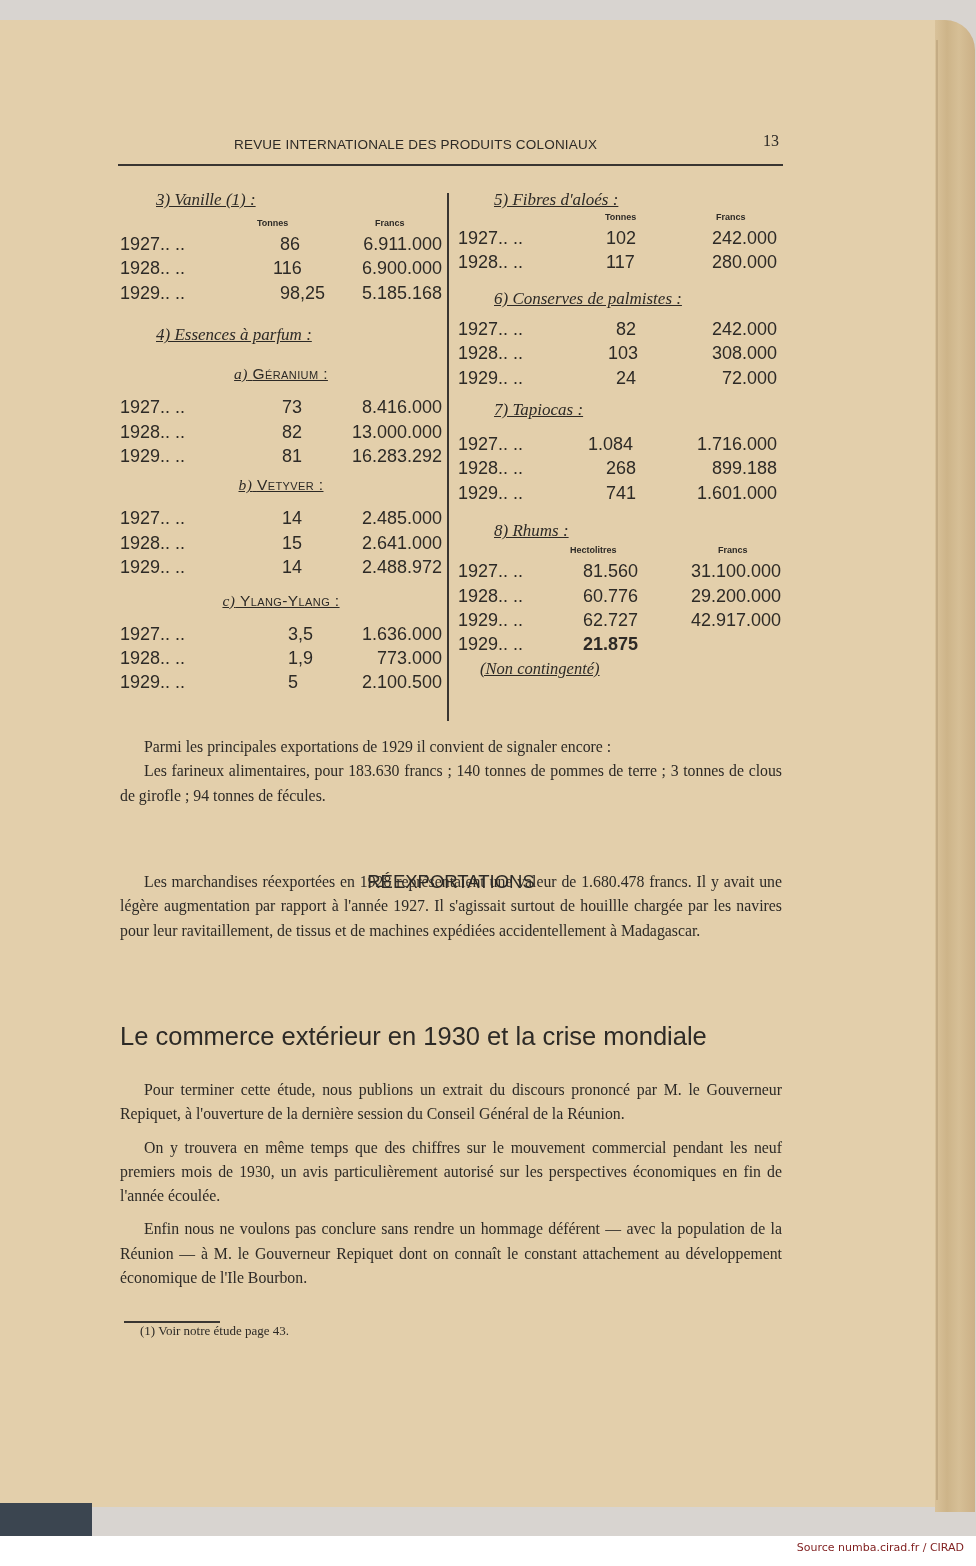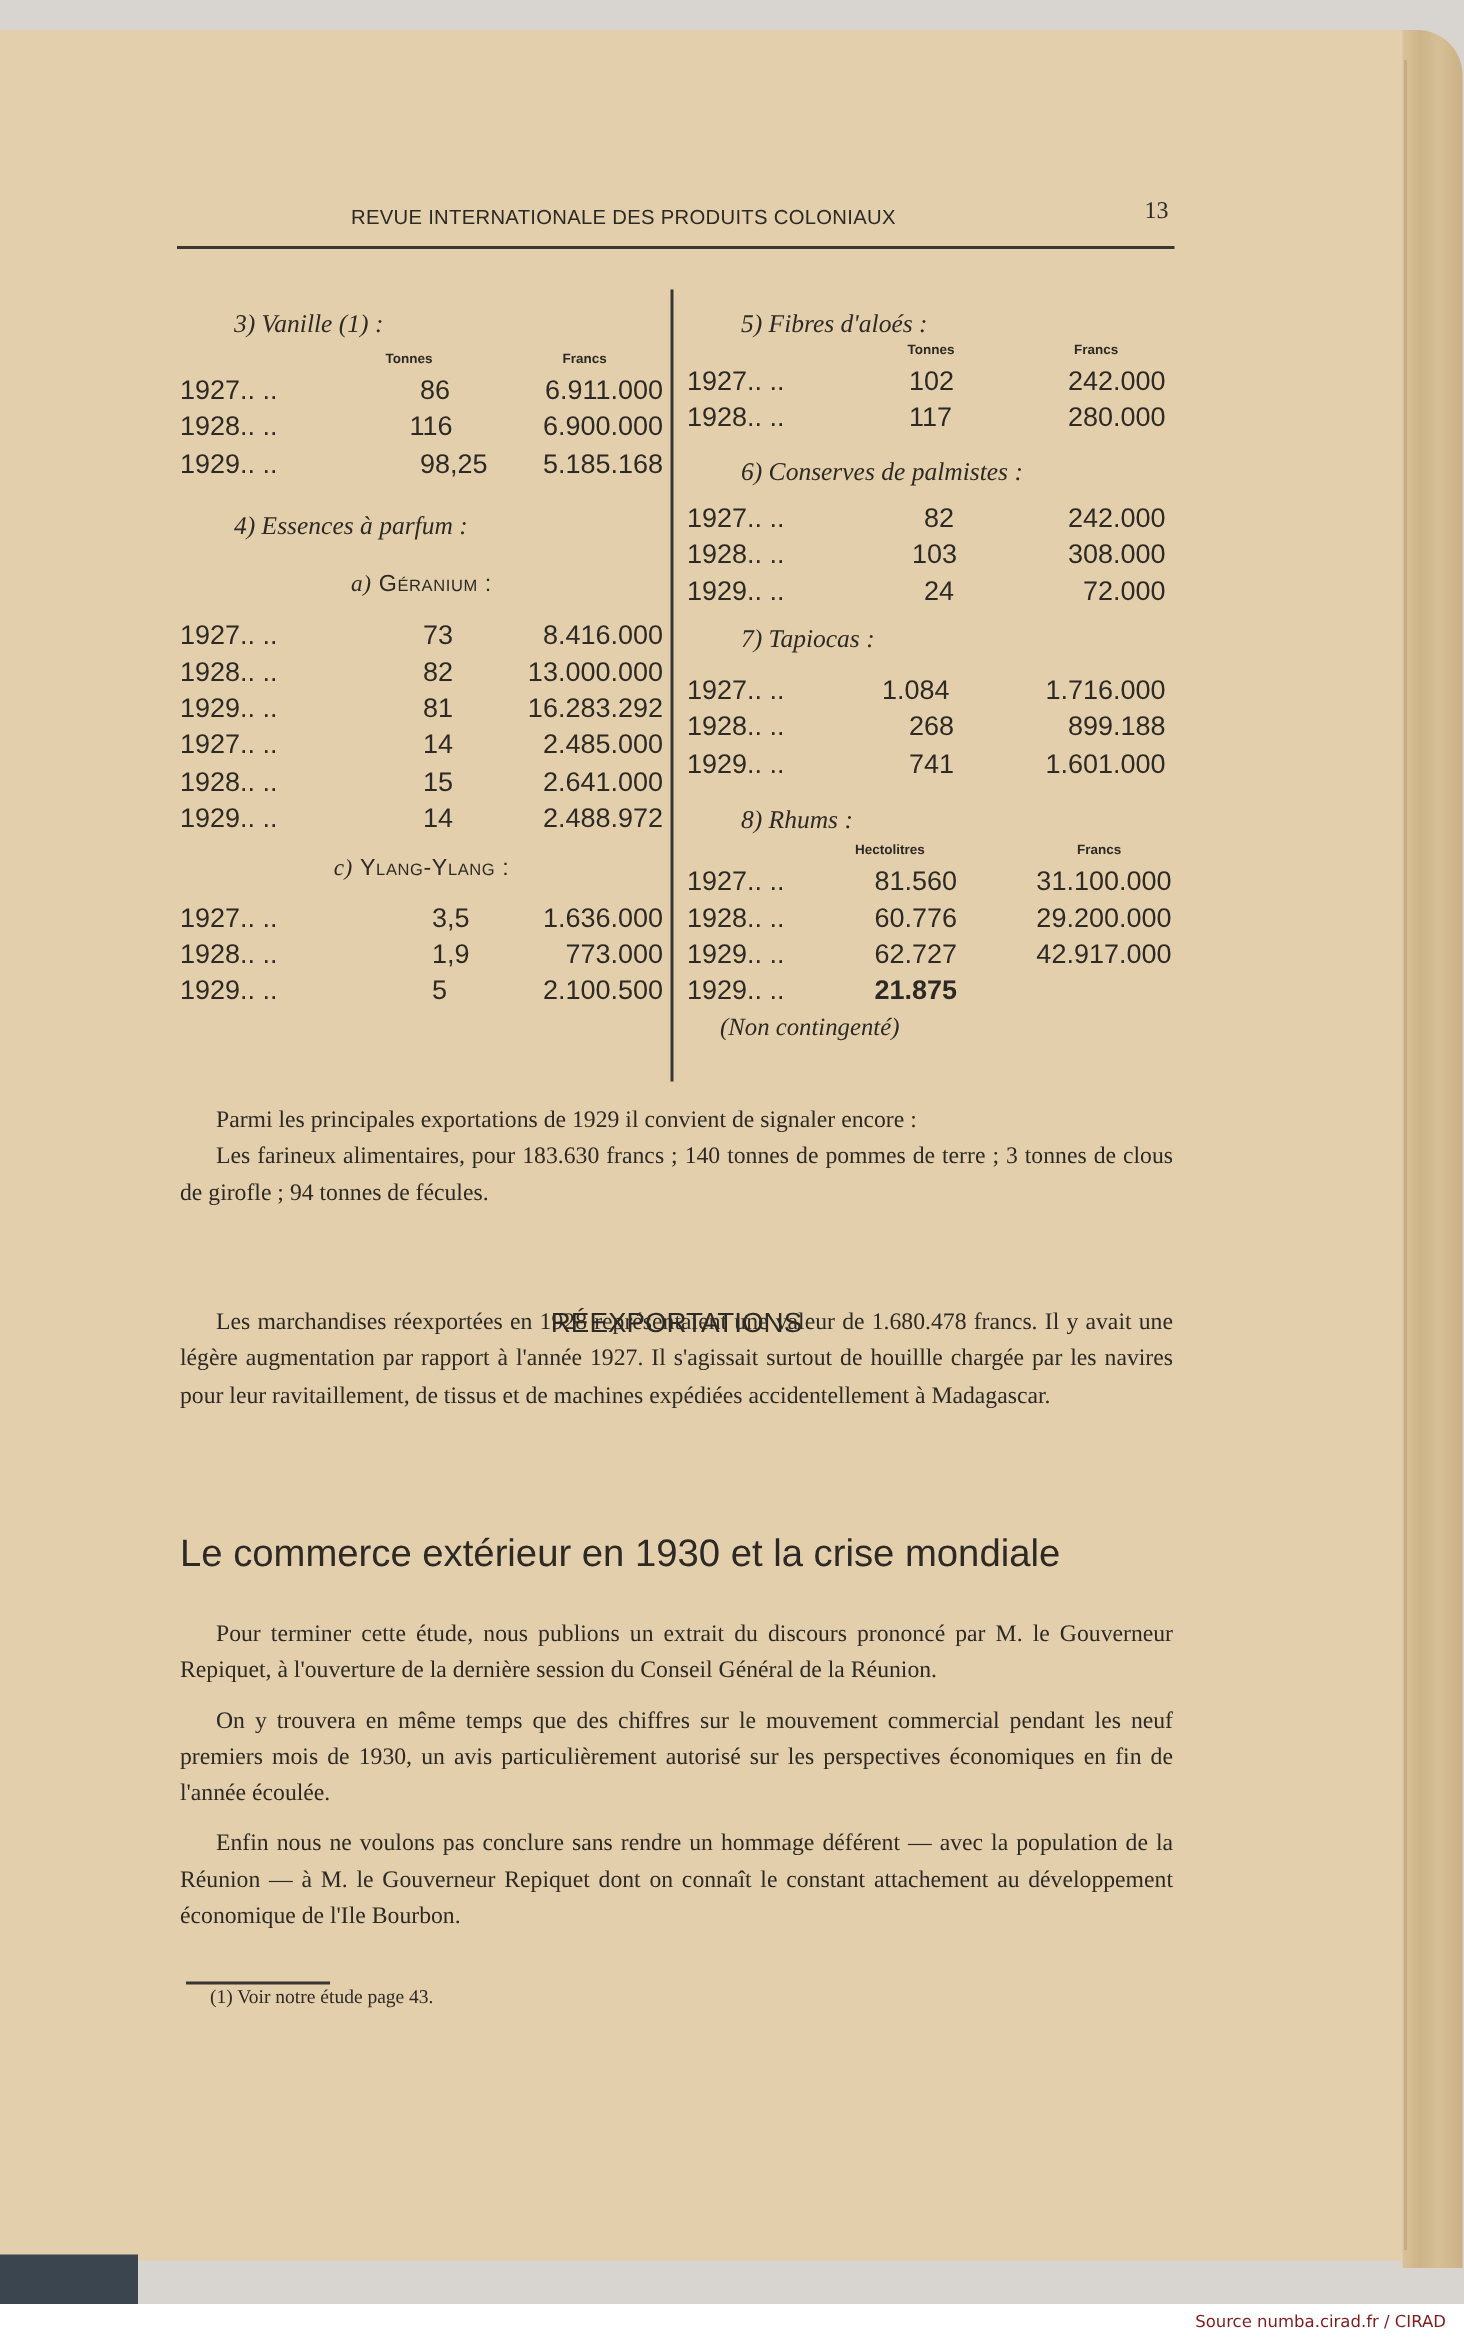--- a/index.html
+++ b/index.html
@@ -43,21 +43,21 @@
     position: absolute; left: 116px; top: 7px;
     font-family: "Liberation Sans", sans-serif; font-size: 13.5px; letter-spacing: .2px; text-align: center;
   }
   .header .pnum {
     position: absolute; right: 4px; top: 2px; font-size: 16px;
   }
   .header .rule {
     position: absolute; left: 0; top: 34px; width: 665px; height: 2px; background: #3a3632;
   }
 
-  .col { position: absolute; top: 206px; font-family: "Liberation Sans", sans-serif; }
+  .col { position: absolute; top: 190px; font-family: "Liberation Sans", sans-serif; text-decoration: underline; }
   .col-left { left: 120px; width: 322px; }
   .col-right { left: 458px; width: 325px; }
   .vrule {
     position: absolute; left: 447px; top: 193px; width: 1.5px; height: 528px; background: #3a3632;
   }
 
   .sec-title { font-family: "Liberation Serif", serif; font-style: italic; font-size: 17px; }
   .sub-title { font-size: 15.5px; text-align: center; letter-spacing: .4px; }
   .sub-title .sc { font-variant: small-caps; }
   .sub-title i { font-family: "Liberation Serif", serif; }
@@ -140,20 +140,24 @@
       <span style="left:0">1928.. ..</span>
       <span style="left:162px">82</span>
       <span style="right:0">13.000.000</span>
     </div>
   <div class="row">
       <span style="left:0">1929.. ..</span>
       <span style="left:162px">81</span>
       <span style="right:0">16.283.292</span>
     </div>
 
+  <div class="sub-title" style="margin-top:8px;height:30px;">
+    <i>b)</i>
+    <span class="sc">Vetyver :</span>
+  </div>
   <div class="row">
       <span style="left:0">1927.. ..</span>
       <span style="left:162px">14</span>
       <span style="right:0">2.485.000</span>
     </div>
   <div class="row">
       <span style="left:0">1928.. ..</span>
       <span style="left:162px">15</span>
       <span style="right:0">2.641.000</span>
     </div>

